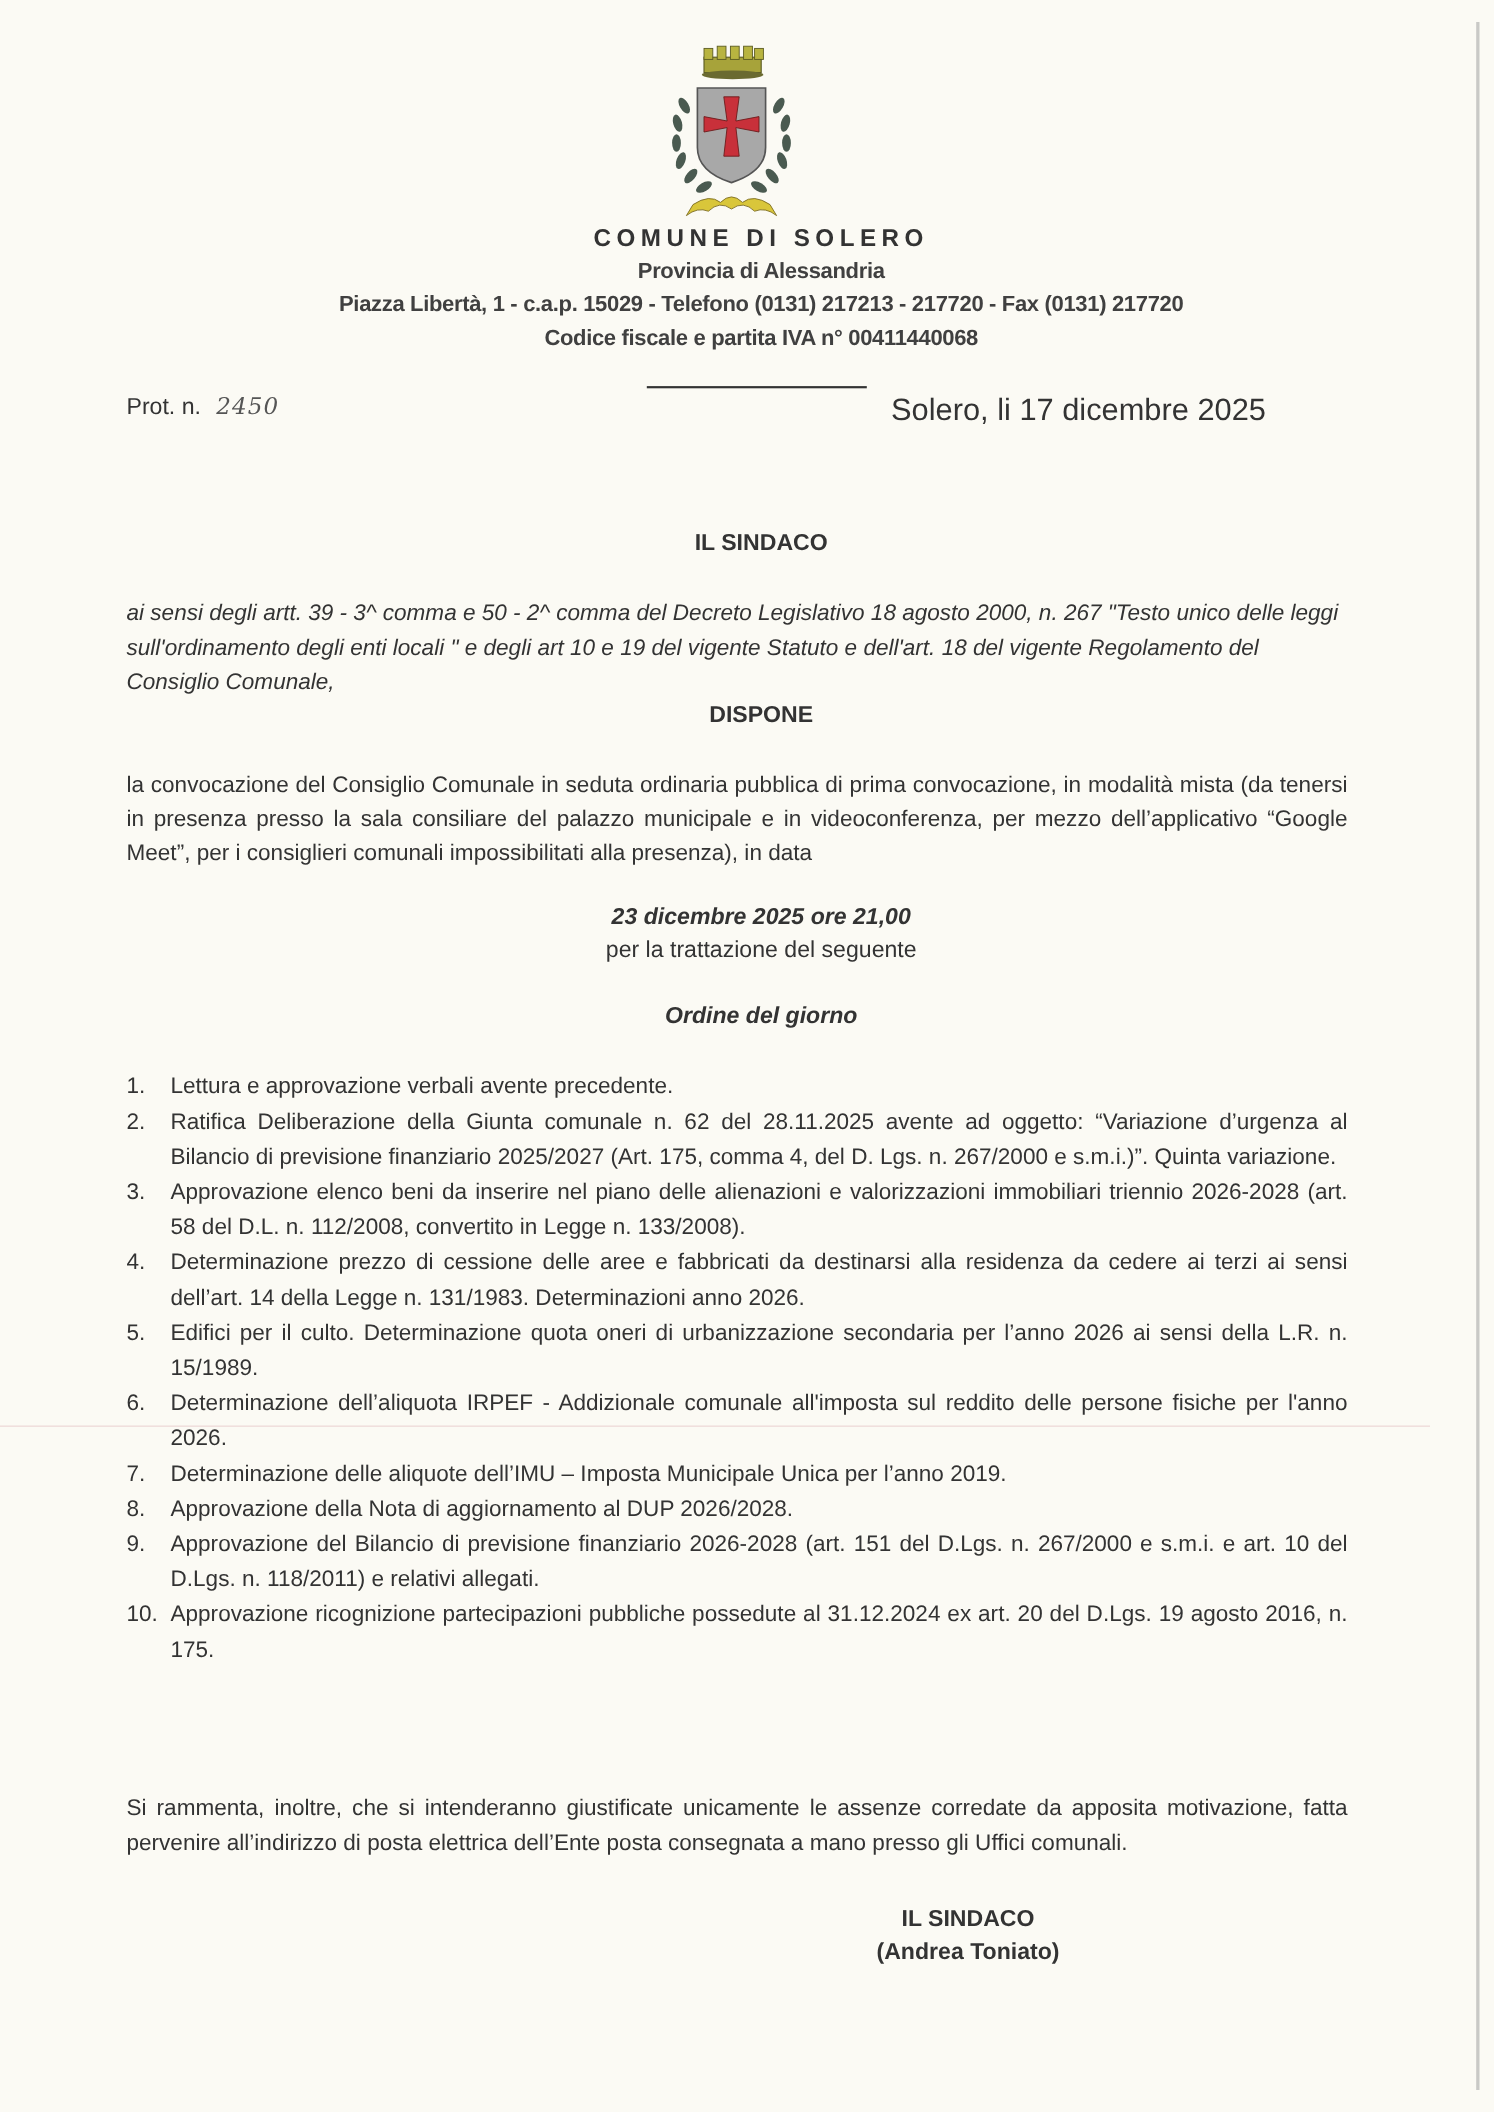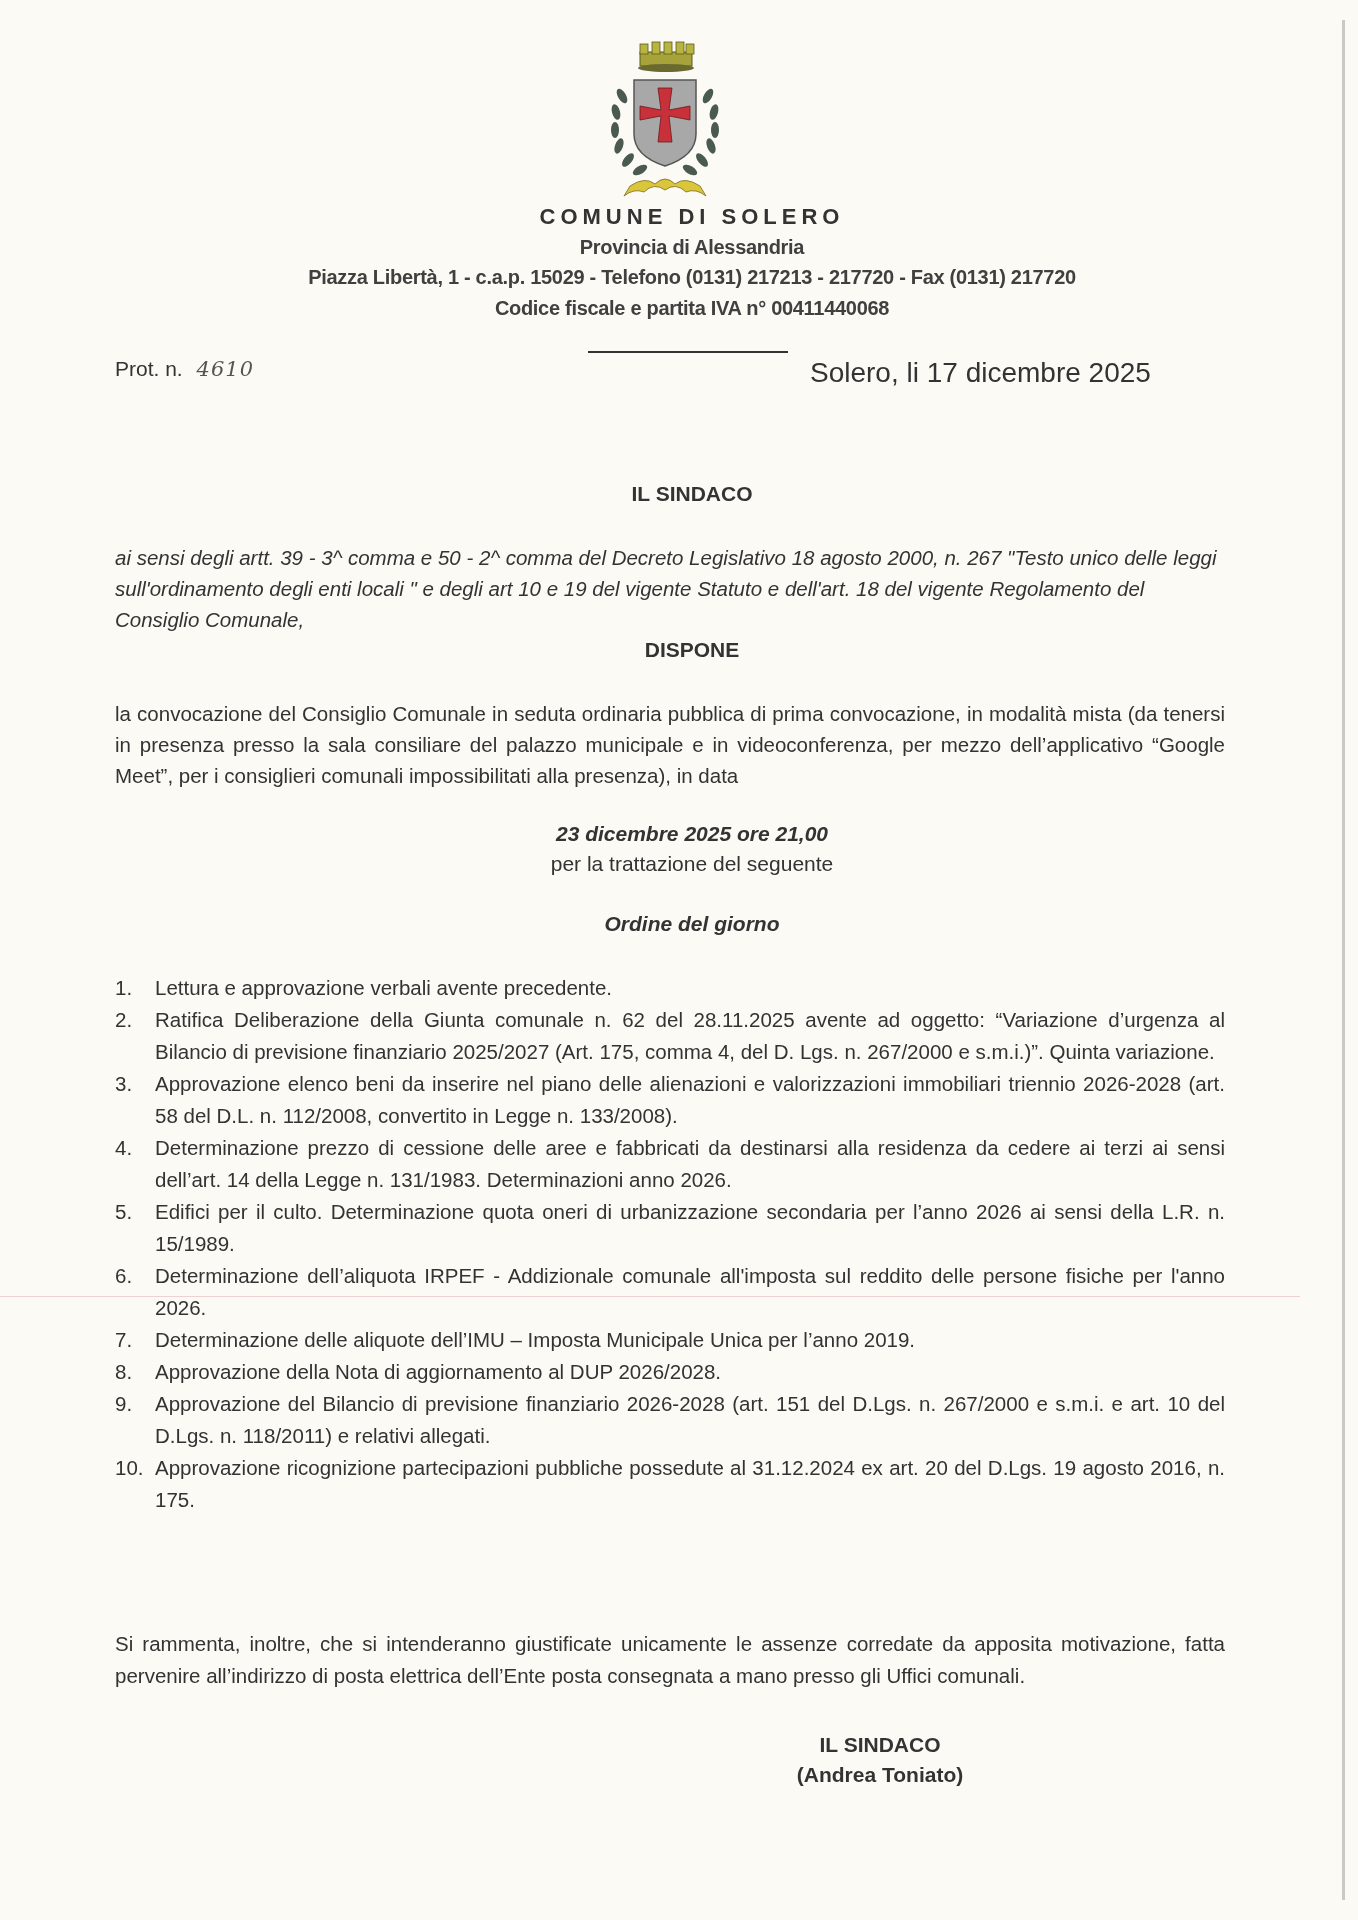--- a/index.html
+++ b/index.html
@@ -226,21 +226,21 @@
 
   <div class="center hdr-title">COMUNE DI SOLERO</div>
   <div class="center hdr-line hdr-prov">Provincia di Alessandria</div>
   <div class="center hdr-line hdr-addr">Piazza Libertà, 1 - c.a.p. 15029 - Telefono (0131) 217213 - 217720 - Fax (0131) 217720</div>
   <div class="center hdr-line hdr-cf">Codice fiscale e partita IVA n° 00411440068</div>
 
   <div class="rule"></div>
 
   <div class="prot">
     <span>Prot. n.</span>
-    <span class="prot-num">4610</span>
+    <span class="prot-num">2450</span>
   </div>
   <div class="date">Solero, li 17 dicembre 2025</div>
 
 
   <div class="center sindaco-head">IL SINDACO</div>
 
   <div class="preamble">ai sensi degli artt. 39 - 3^ comma e 50 - 2^ comma del Decreto Legislativo 18 agosto 2000, n. 267 "Testo unico delle leggi sull'ordinamento degli enti locali " e degli art 10 e 19 del vigente Statuto e dell'art. 18 del vigente Regolamento del Consiglio Comunale,</div>
 
   <div class="center dispone">DISPONE</div>
 

